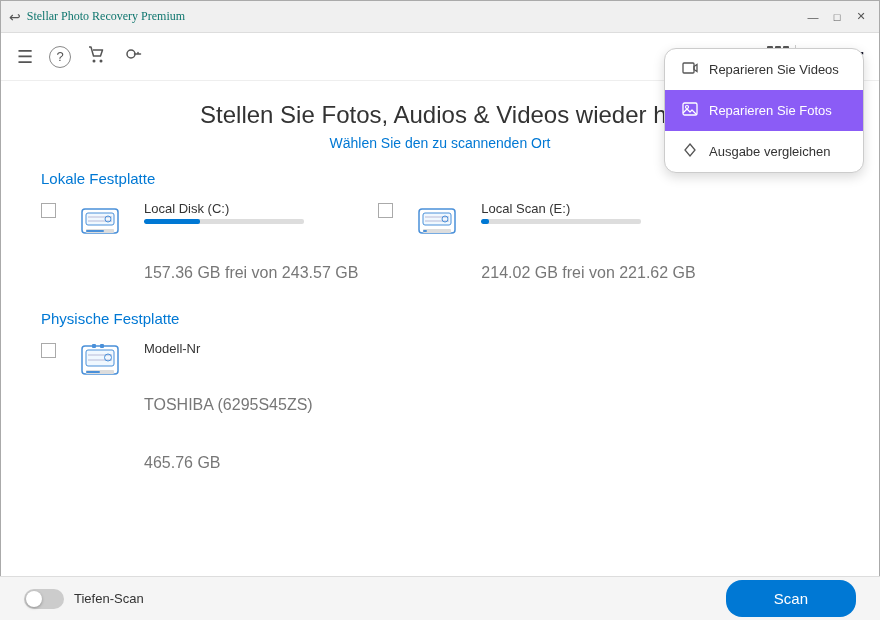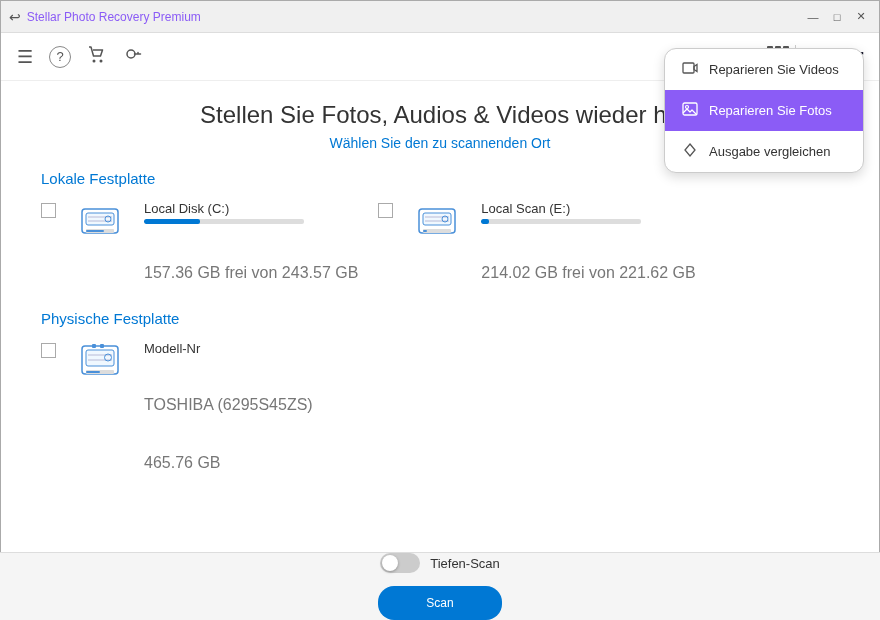--- a/index.html
+++ b/index.html
@@ -30,21 +30,22 @@
       gap: 6px;
       font-size: 12px;
       color: #333;
     }
     .title-bar-icon {
       font-size: 14px;
       color: #555;
     }
     .title-bar-title {
       font-size: 12px;
-      color: #8b5cf6;
+      color: #0f766e;
+      font-family: Liberation Serif, serif;
     }
     .title-bar-controls {
       display: flex;
       gap: 4px;
     }
     .title-bar-btn {
       width: 20px;
       height: 20px;
       display: flex;
       align-items: center;
@@ -191,28 +192,27 @@
 
     
     .hdd-svg { width: 44px; height: 38px; }
 
     
     .footer {
       position: absolute;
       bottom: 0;
       left: 0;
       right: 0;
-      height: 68px;
+      height: 44px;
       background: #f5f5f5;
       border-top: 1px solid #ddd;
       display: flex;
       align-items: center;
       justify-content: space-between;
-      padding: 0 24px;
-      flex-direction: column;
+      padding: 16px 24px;
     }
     .tiefen-scan {
       display: flex;
       align-items: center;
       gap: 10px;
       font-size: 13px;
       color: #333;
     }
     
     .toggle-switch {
@@ -234,21 +234,21 @@
       top: 2px;
       left: 2px;
       box-shadow: 0 1px 3px rgba(0,0,0,0.3);
     }
 
     .scan-btn {
       background: #0078d4;
       color: #fff;
       border: none;
       padding: 10px 48px;
-      font-size: 12px;
+      font-size: 15px;
       font-weight: 500;
       border-radius: 16px;
       cursor: pointer;
     }
 
     
     .dropdown-menu {
       position: absolute;
       top: 48px;
       right: 16px;

